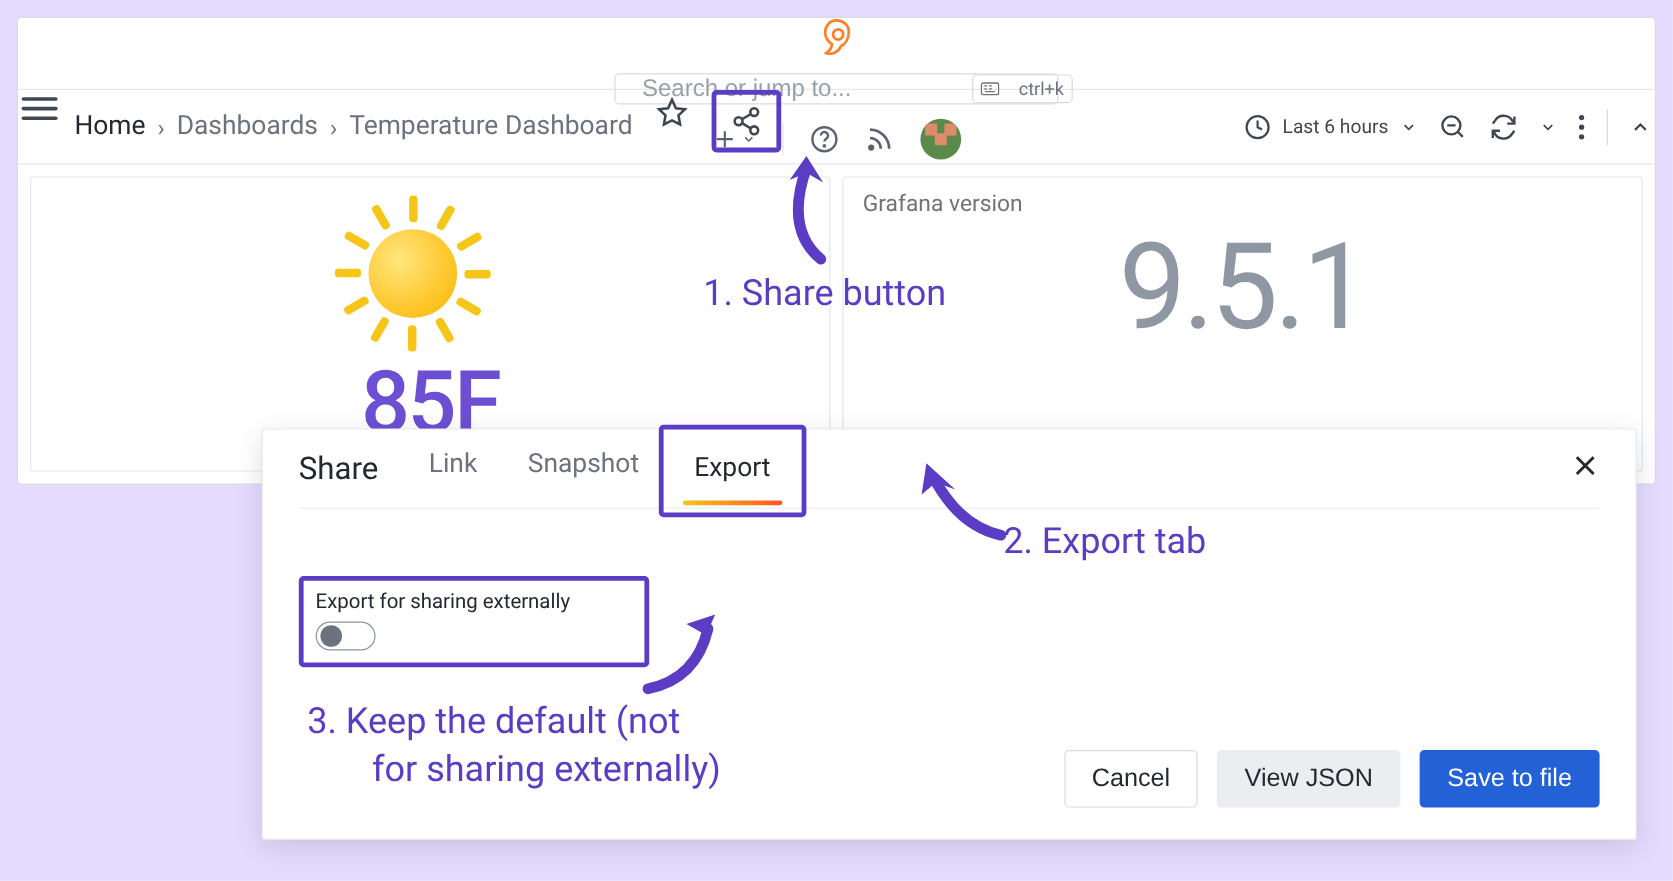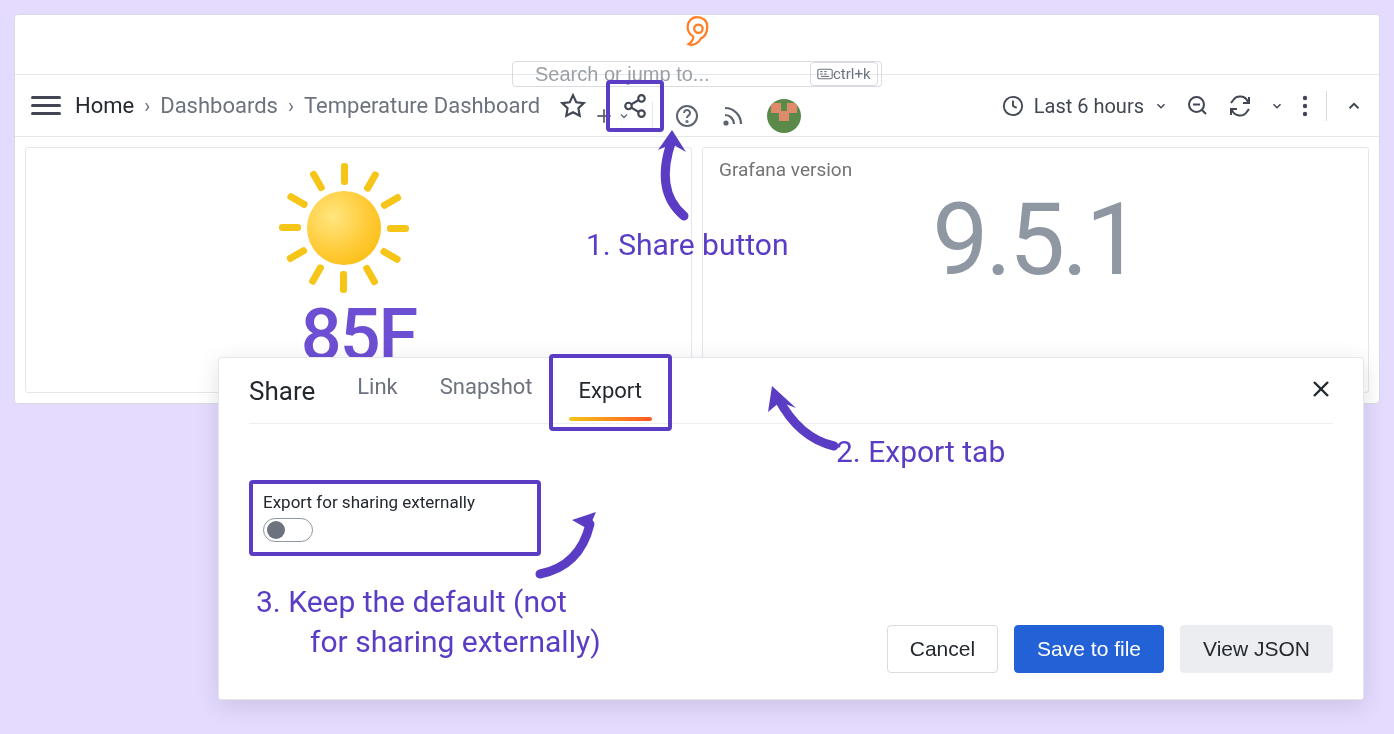--- a/index.html
+++ b/index.html
@@ -54,21 +54,21 @@
       flex: 1;
       background: transparent;
     }
     .search-box input::placeholder { color: #9aa0a6; }
     .kbd {
       border: 1px solid #d8dce1;
       border-radius: 4px;
       padding: 0 6px;
       font-size: 15px;
       color: #6c737f;
-      display:flex; align-items:center; gap:0;
+      display:flex; align-items:center; gap:16px;
       height: 24px;
     }
     .topbar-right {
       display: flex;
       align-items: center;
       gap: 22px;
     }
     .icon-btn {
       display: flex;
       align-items: center;
@@ -84,23 +84,22 @@
     }
     .avatar::before, .avatar::after {
       content:''; position:absolute; background:#e08a6c;
     }
     .avatar::before { top:4px; left:4px; width:10px; height:10px; }
     .avatar::after { top:4px; right:4px; width:10px; height:10px; }
     .av-mid { position:absolute; top:12px; left:12px; width:10px; height:10px; background:#e08a6c; }
     
     .subheader {
       display: flex;
-      align-items: center;
       height: 62px;
-      padding: 0 16px;
+      padding: 0 3px;
       gap: 14px;
       border-bottom: 1px solid #e4e7ec;
     }
     .hamburger { width: 30px; height: 30px; display:flex; flex-direction:column; justify-content:center; gap:5px; cursor:pointer; }
     .hamburger span { height:3px; background:#404652; border-radius:2px; }
     .breadcrumb {
       display: flex; align-items:center; font-size: 22px; gap: 10px;
     }
     .breadcrumb .sep { color:#6c737f; font-size:20px; }
     .breadcrumb .crumb { color:#6c737f; }
@@ -114,21 +113,21 @@
       border: 4px solid #5b3cc4;
       border-radius: 4px;
       width: 58px; height: 52px;
       display:flex; align-items:center; justify-content:center;
     }
     .subheader-right {
       margin-left: auto;
       display:flex; align-items:center; gap: 18px; color:#404652;
     }
     .time-picker {
-      display:flex; align-items:center; gap:10px; font-size:20px; cursor:pointer;
+      display:flex; align-items:center; gap:10px; font-size:16px; cursor:pointer;
     }
     .divider { width:1px; height:30px; background:#d8dce1; }
     
     .panels {
       display:flex; gap:10px; padding:10px;
     }
     .panel {
       border:1px solid #e4e7ec;
       border-radius:3px;
       flex:1;
@@ -404,22 +403,22 @@
   <div class="modal-body">
     <div class="toggle-group">
       <div class="toggle-label">Export for sharing externally</div>
       <div class="toggle">
         <div class="toggle-knob"></div>
       </div>
     </div>
   </div>
   <div class="modal-footer">
     <button class="btn">Cancel</button>
+    <button class="btn secondary">View JSON</button>
     <button class="btn primary">Save to file</button>
-    <button class="btn secondary">View JSON</button>
   </div>
 </div>
 
 <svg class="arrow" style="top:126px; left:636px;" width="70" height="100" viewBox="0 0 70 100">
   <path d="M 48 90 Q 18 65 36 14" stroke="#5b3cc4" stroke-width="9" fill="none" stroke-linecap="round"></path>
   <path d="M 36 4 L 22 24 L 36 18 L 50 26 Z" fill="#5b3cc4"></path>
 </svg>
 <div class="annotation" style="top:227px; left:586px;text-align:right;">1.  Share button</div>
 
 <svg class="arrow" style="top:376px; left:764px;" width="80" height="80" viewBox="0 0 80 80">

